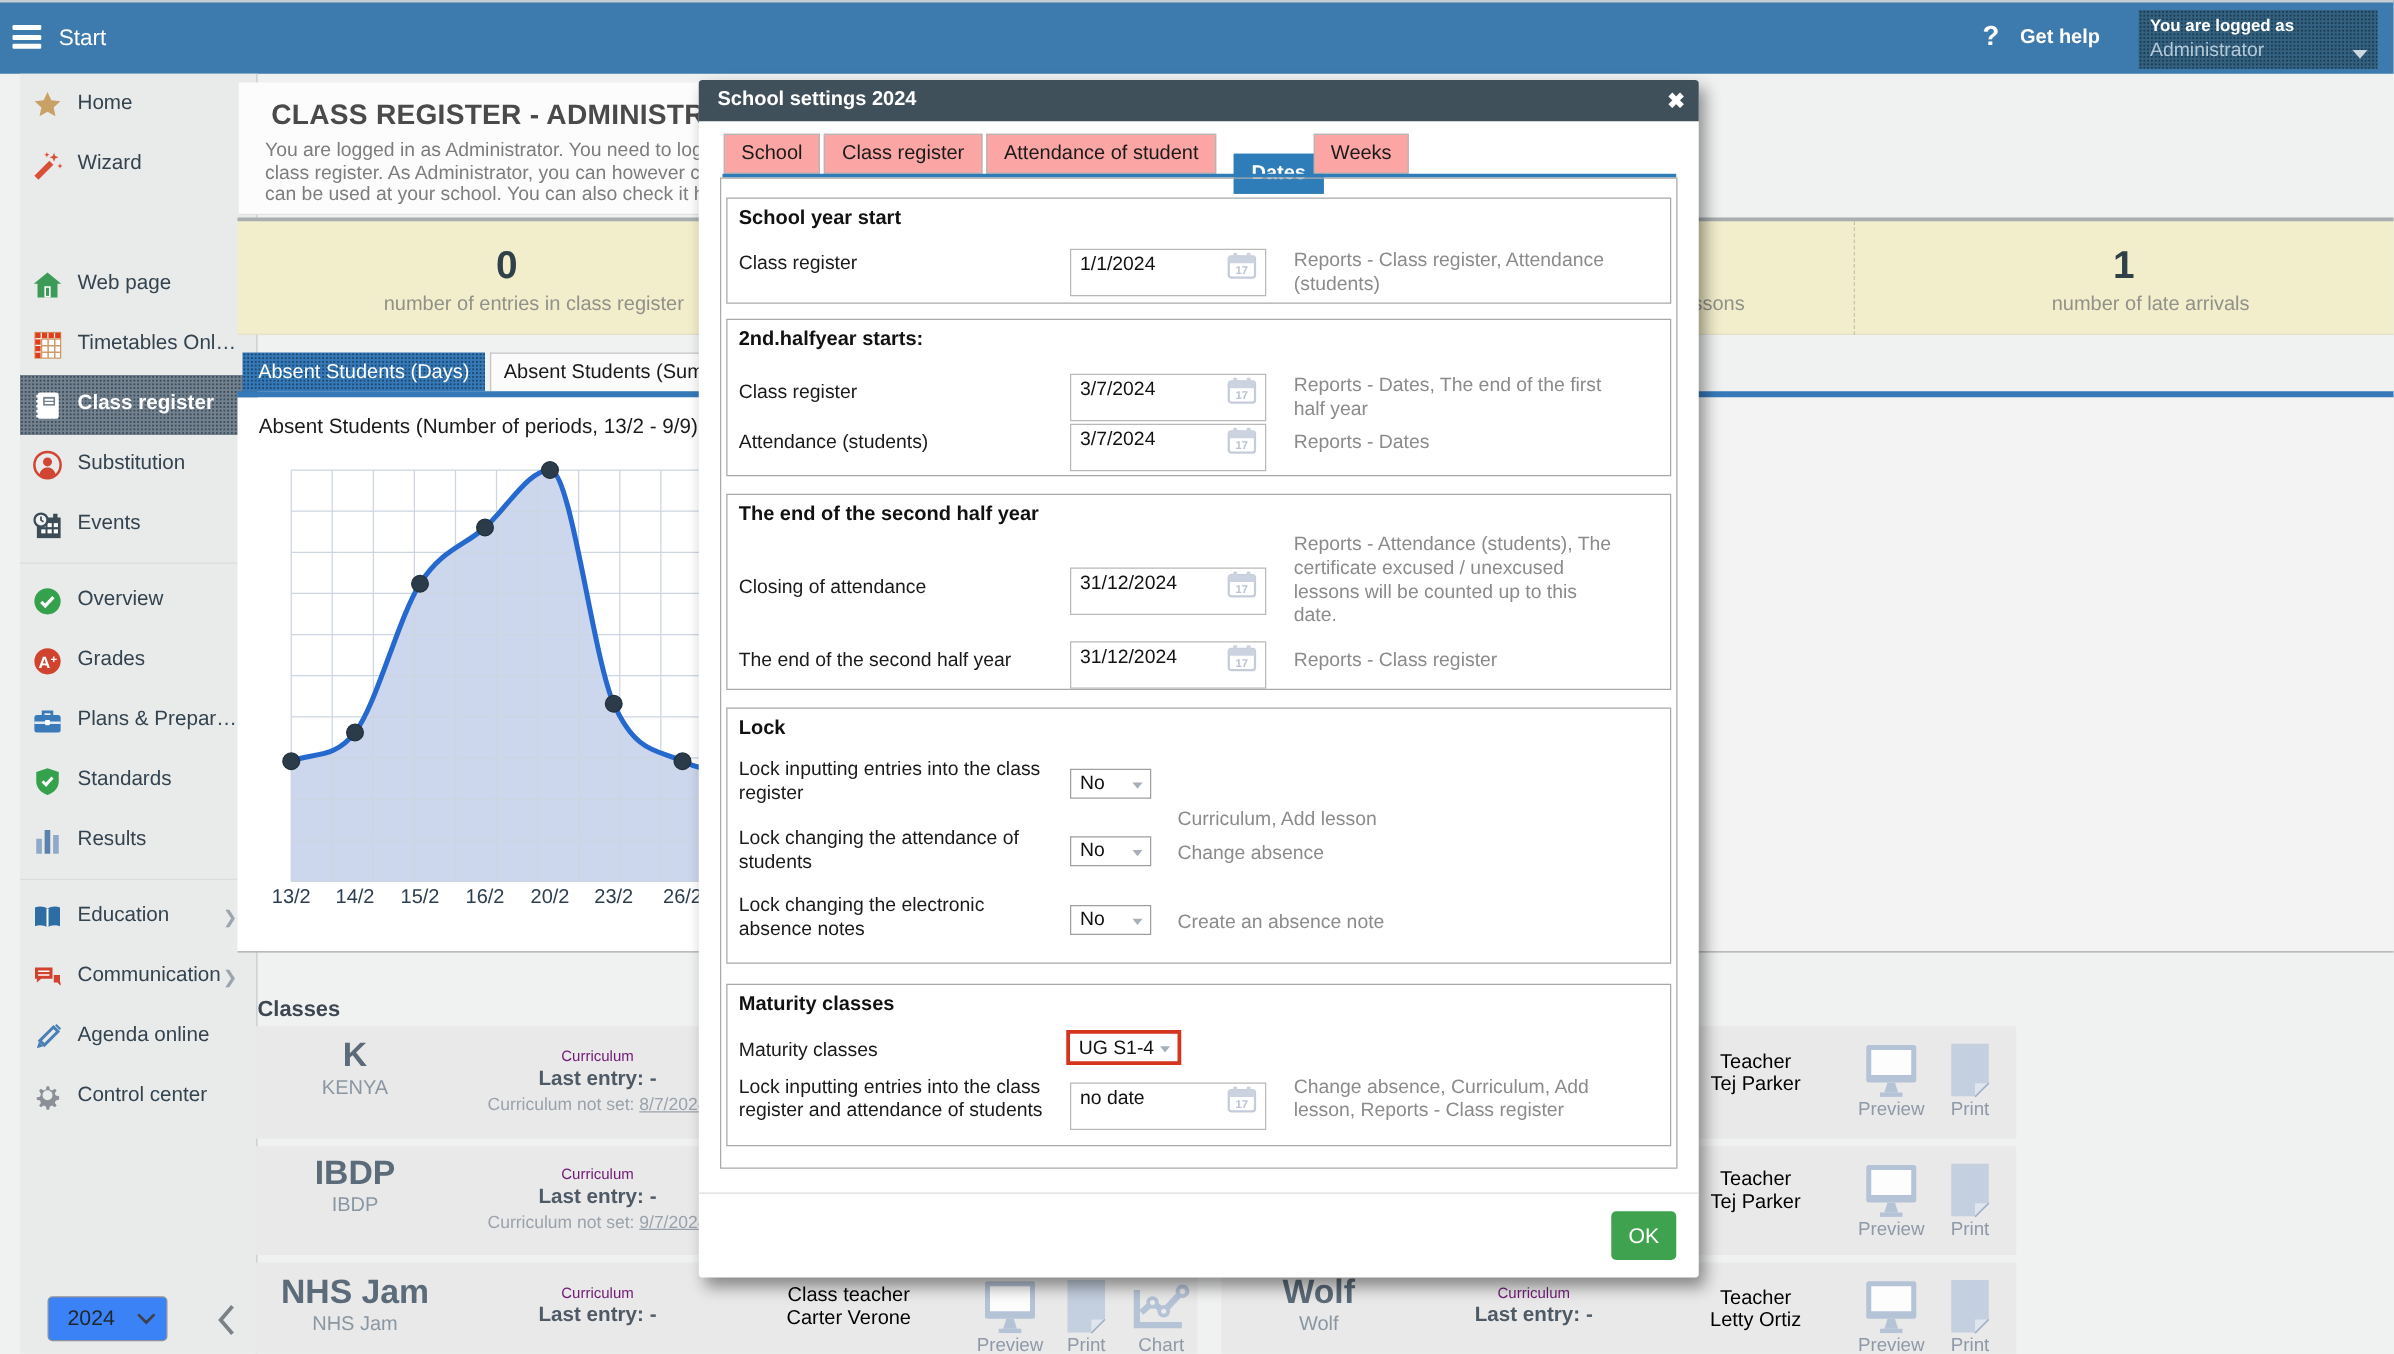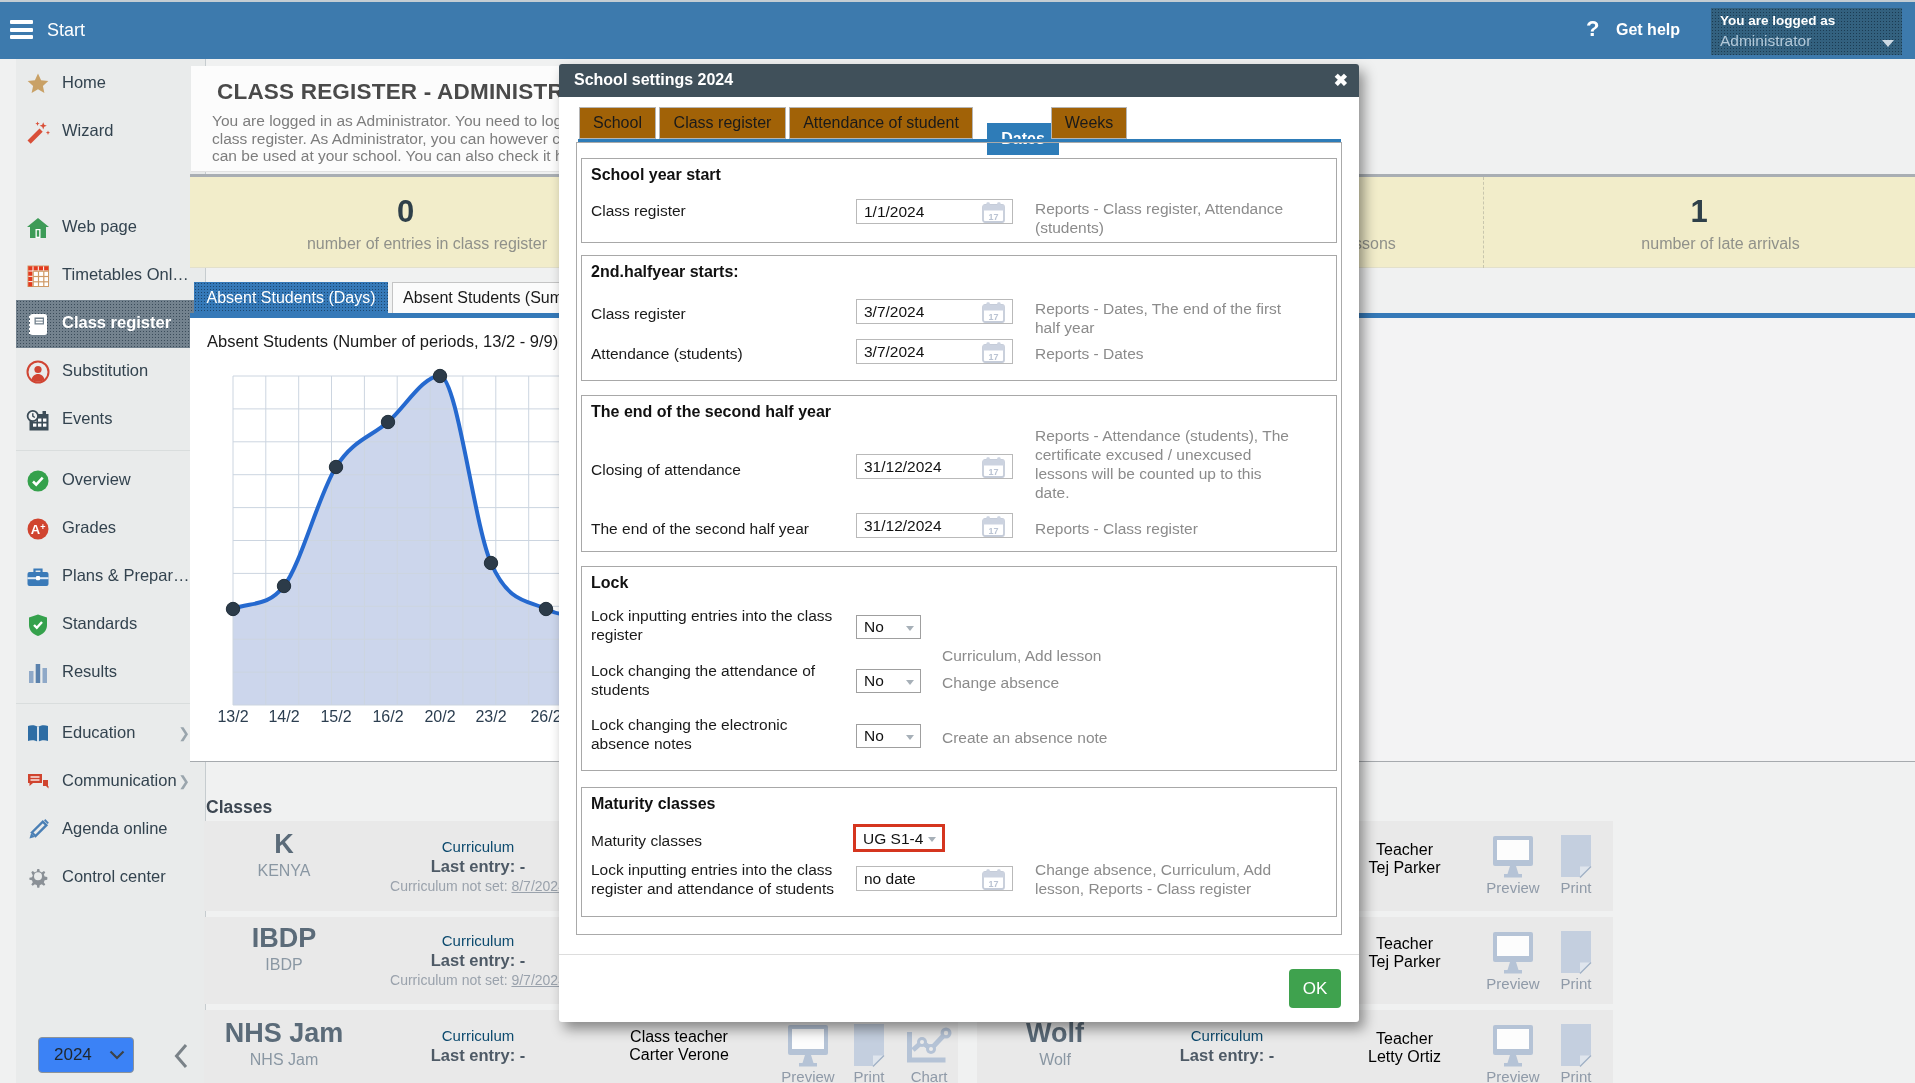--- a/index.html
+++ b/index.html
@@ -53,40 +53,40 @@
 #chartpanel { position:absolute; left:190px; top:318px; width:1725px; height:444px; background:linear-gradient(90deg,#fff 0,#fff 820px,#f3f3f4 821px,#f3f3f4 100%); border-bottom:1px solid #a6aaae; }
 #charttitle { position:absolute; left:17px; top:14px; font-size:16.5px; color:#1a1a1a; }
 #chartsvg { position:absolute; left:0; top:0; }
 
 
 #classes-h { position:absolute; left:206px; top:797px; font-size:17.5px; font-weight:bold; color:#3d4752; }
 .card { position:absolute; background:#e9e9e9; }
 .cc { position:absolute; text-align:center; }
 .cname { font-size:27px; font-weight:bold; color:#5b6b79; }
 .csub { font-size:16px; color:#8a97a3; margin-top:2px; }
-.clab { font-size:15px; color:#0c4a6e; }
+.clab { font-size:12px; color:#701a75; }
 .cbold { font-size:16.5px; font-weight:bold; color:#4e5a66; margin-top:2px; }
 .csmall { font-size:14px; color:#9aa2ac; margin-top:2px; }
 .icn { position:absolute; width:62px; text-align:center; }
 .icn svg { display:block; margin:0 auto; }
 .icn .cap { font-size:15px; color:#8f9aa8; margin-top:1px; }
 
 
 #modal { position:absolute; left:559px; top:64px; width:800px; height:958px; background:#fff; border-radius:3px; box-shadow:5px 7px 13px rgba(0,0,0,0.42); }
 #mtitle { position:absolute; left:0; top:0; width:800px; height:33px; background-color:#40505a; border-radius:3px 3px 0 0; }
 #mtitle .t { position:absolute; left:15px; top:7px; color:#fff; font-size:16px; font-weight:bold; }
 #mtitle .x { position:absolute; right:11px; top:6px; color:#fff; font-size:17px; font-weight:bold; }
-.mtab { position:absolute; top:43px; height:32px; background:#a16207; border:1px solid #b5b5b5; color:#1a1a1a; font-size:16px; text-align:center; line-height:30px; }
+.mtab { position:absolute; top:43px; height:32px; background:#fca5a5; border:1px solid #b5b5b5; color:#1a1a1a; font-size:16px; text-align:center; line-height:30px; }
 .mtab.act { background:#2e7cb8; color:#fff; border-color:#2e7cb8; font-weight:bold; }
 #mblue { position:absolute; left:19px; top:75px; width:763px; height:3px; background:#2e7cb8; }
 #mouter { position:absolute; left:17px; top:78px; width:766px; height:793px; border:1px solid #aaa; }
 .msec { position:absolute; left:22px; width:756px; border:1px solid #a8a8a8; background:#fff; }
 .msec .st { position:absolute; left:9px; top:7px; font-size:16px; font-weight:bold; color:#111; }
 .mlabel { position:absolute; left:9px; font-size:15.5px; color:#1a1a1a; line-height:19px; }
-.dinput { position:absolute; left:274px; width:157px; height:25px; border:1px solid #b9b9b9; background:#fff; }
+.dinput { position:absolute; left:274px; width:157px; height:38px; border:1px solid #b9b9b9; background:#fff; }
 .dinput .v { position:absolute; left:7px; top:3px; font-size:15.5px; color:#111; }
 .dinput .ci { position:absolute; right:6px; top:1px; }
 .gray { position:absolute; left:453px; font-size:15.5px; color:#8b8b8b; line-height:19px; }
 .nosel { position:absolute; left:274px; width:65px; height:24px; border:1px solid #9f9f9f; background:#fff; }
 .nosel .v { position:absolute; left:7px; top:2px; font-size:15.5px; color:#111; }
 .seltri { position:absolute; right:6px; top:10px; width:0; height:0; border-left:4.5px solid transparent; border-right:4.5px solid transparent; border-top:5.5px solid #a7b0b8; }
 #mfootline { position:absolute; left:0; top:890px; width:800px; height:1px; background:#ddd; }
 #okbtn { position:absolute; left:730px; top:905px; width:52px; height:39px; background:#3fa24e; border-radius:4px; color:#fff; font-size:17px; text-align:center; line-height:39px; }
 </style>
 </head>

